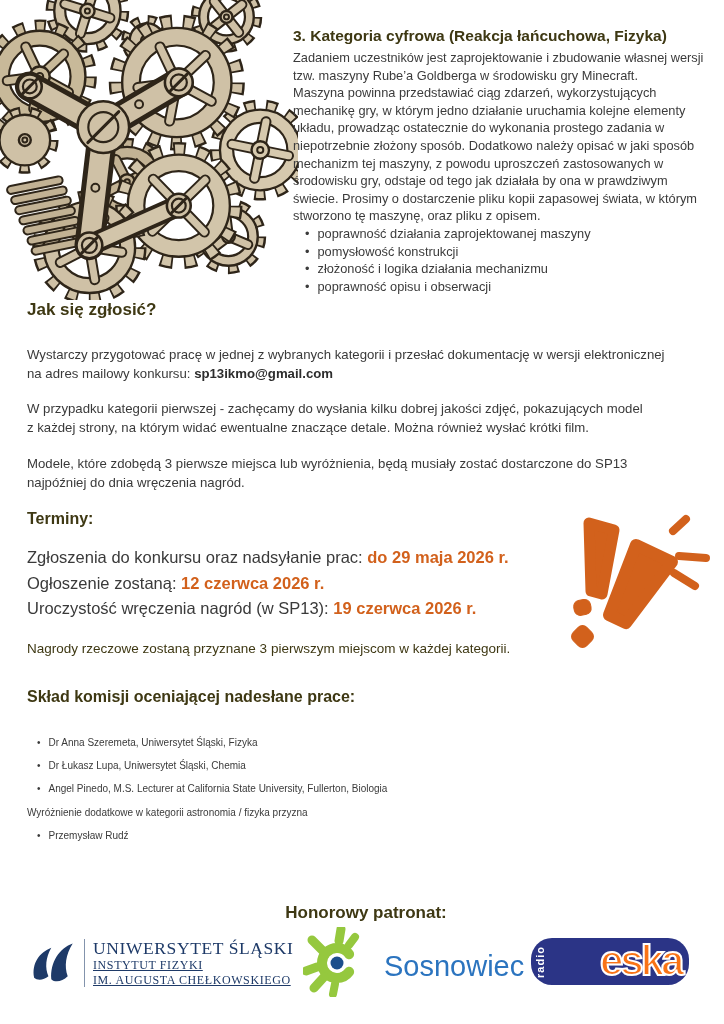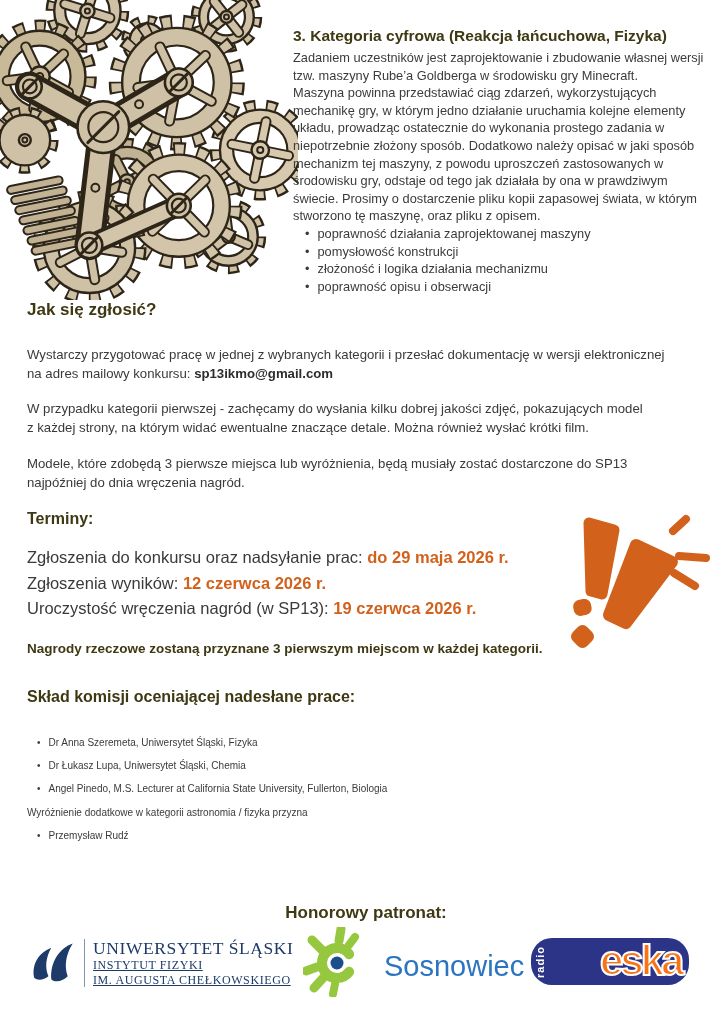--- a/index.html
+++ b/index.html
@@ -27,21 +27,21 @@
   .para{position:absolute;left:27px;width:680px;margin:0;font-size:13.2px;line-height:18.6px;color:#3a3a3a;}
   .p1{top:346px;}
   .p2{top:400px;}
   .p3{top:455px;}
   .para b{color:#2d2d2d;}
   
   .deadlines{position:absolute;left:27px;top:545px;width:560px;}
   .dl{font-size:16.5px;line-height:25.6px;color:#3a3a3a;}
   .dl .date{font-weight:bold;color:#d2611c;}
   .prizes{position:absolute;left:27px;top:640px;width:600px;margin:0;
-          font-size:13.5px;font-weight:bold;color:#3e3813;line-height:18px;}
+          font-size:13.5px;font-weight:normal;color:#3e3813;line-height:18px;}
   
   .jury{position:absolute;left:27px;top:731px;width:640px;}
   .jli{font-size:10px;line-height:23.2px;color:#3a3a3a;}
   .jli.bullet{padding-left:10px;}
   .jli.bullet::before{content:"•";margin-right:8px;}
   
   .bang{position:absolute;left:556px;top:512px;width:158px;height:158px;}
   
   .logo-us{position:absolute;left:27px;top:936px;width:280px;height:60px;}
   .us-mark{position:absolute;left:0;top:2px;width:50px;height:48px;}
@@ -289,21 +289,21 @@
   <h2 class="h h-jak">Jak się zgłosić?</h2>
   <p class="para p1"><span>Wystarczy przygotować pracę w jednej z wybranych kategorii i przesłać dokumentację w wersji elektronicznej</span><br><span>na adres mailowy konkursu: </span><b>sp13ikmo@gmail.com</b></p>
   <p class="para p2 pre">W przypadku kategorii pierwszej - zachęcamy do wysłania kilku dobrej jakości zdjęć, pokazujących model
 z każdej strony, na którym widać ewentualne znaczące detale. Można również wysłać krótki film.</p>
   <p class="para p3 pre">Modele, które zdobędą 3 pierwsze miejsca lub wyróżnienia, będą musiały zostać dostarczone do SP13
 najpóźniej do dnia wręczenia nagród.</p>
 
   <h2 class="h h-terminy">Terminy:</h2>
   <div class="deadlines">
     <div class="dl"><span>Zgłoszenia do konkursu oraz nadsyłanie prac: </span><b class="date">do 29 maja 2026 r.</b></div>
-    <div class="dl"><span>Zgłoszenia wyników: </span><b class="date">12 czerwca 2026 r.</b></div>
+    <div class="dl"><span>Ogłoszenie zostaną: </span><b class="date">12 czerwca 2026 r.</b></div>
     <div class="dl"><span>Uroczystość wręczenia nagród (w SP13): </span><b class="date">19 czerwca 2026 r.</b></div>
   </div>
   <p class="prizes">Nagrody rzeczowe zostaną przyznane 3 pierwszym miejscom w każdej kategorii.</p>
 
   <svg class="bang" viewBox="0 0 158 158">
     <g fill="#d2611c" stroke="#d2611c" stroke-linejoin="round" stroke-linecap="round">
       <polygon points="33,11 58,18 46,82 35,79" stroke-width="11"></polygon>
       <polygon points="80,33 116,50 70,111 53,103" stroke-width="12"></polygon>
       <rect x="18" y="88" width="17" height="15" rx="6" transform="rotate(-12 26 96)"></rect>
       <rect x="17" y="115" width="19" height="19" rx="6" transform="rotate(45 26.5 124.5)"></rect>

